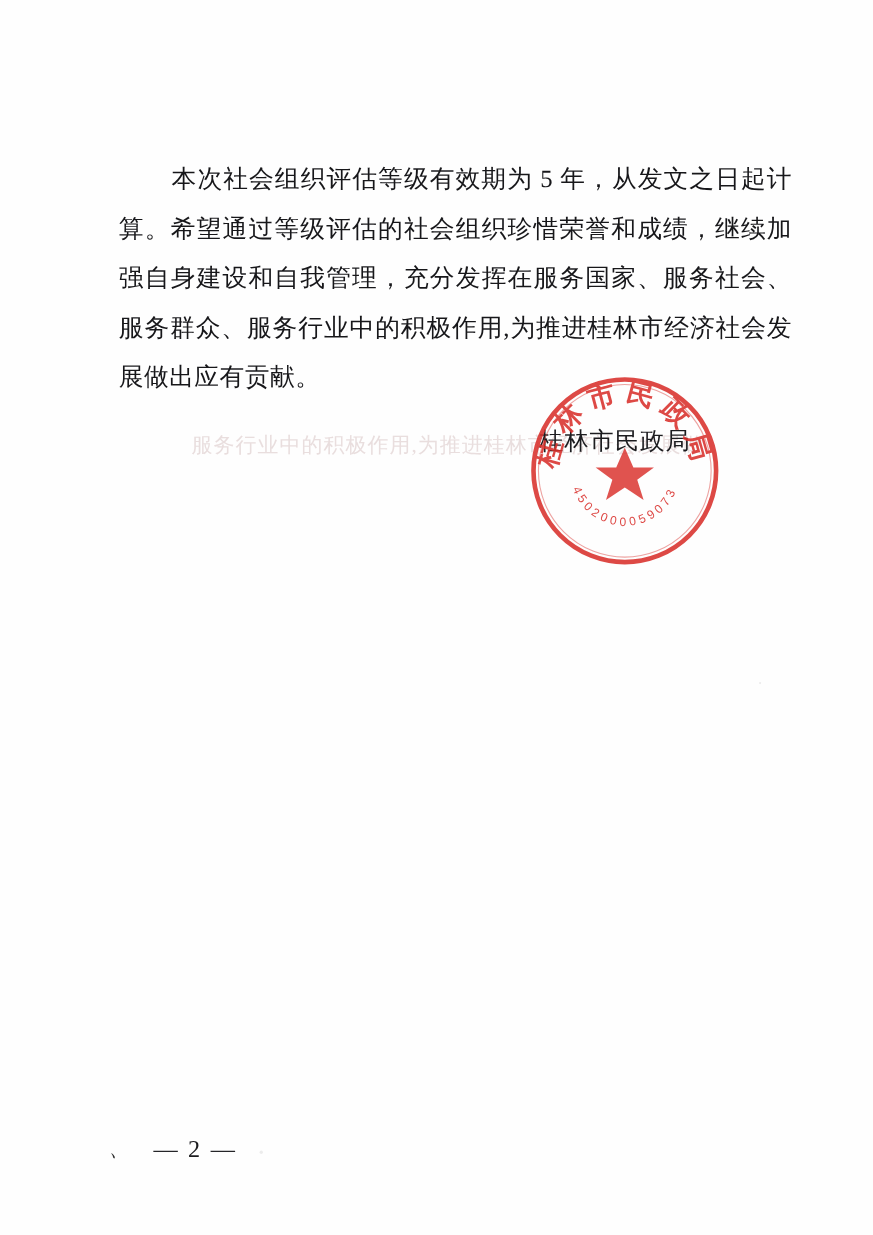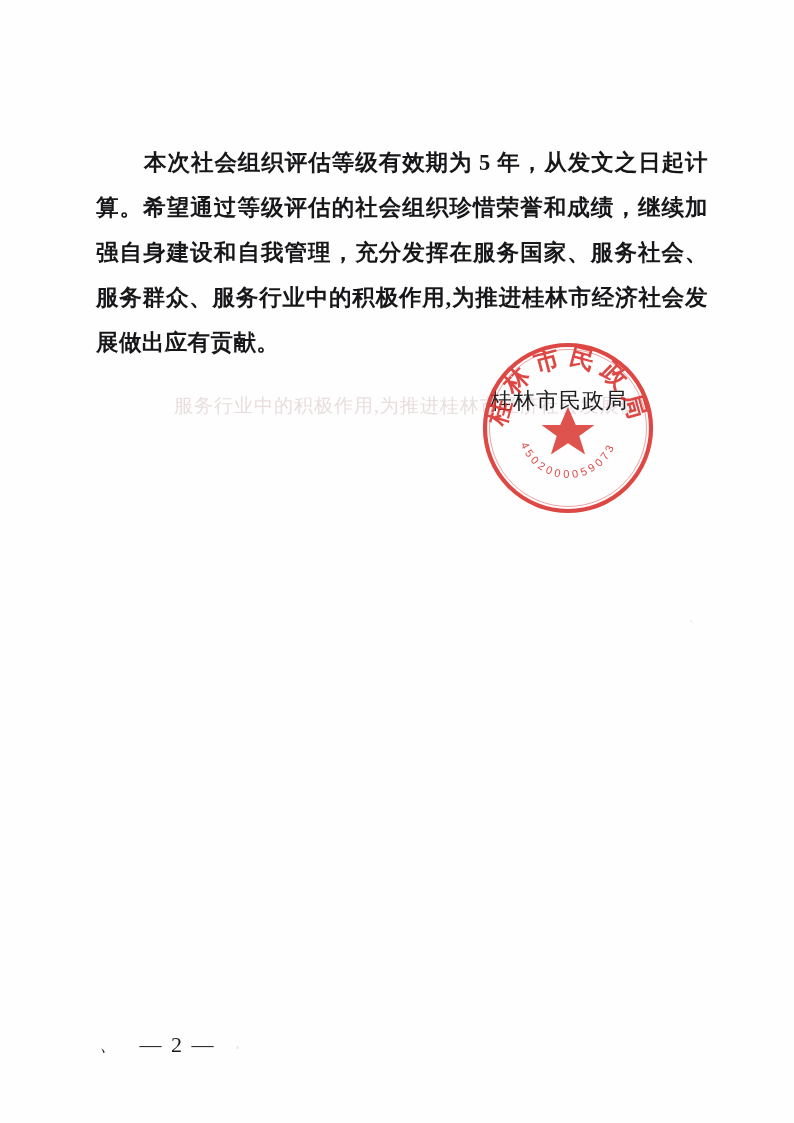--- a/index.html
+++ b/index.html
@@ -18,24 +18,23 @@
 
   .page {
     position: absolute;
     inset: 0;
     background: #fefefe;
   }
 
   
   .doc-body {
     position: absolute;
-    left: 96px;
+    left: 108px;
     top: 140px;
     width: 612px;
-    font-weight: bold;
   }
   .para {
     margin: 0;
     font-size: 22.5px;
     line-height: 45px;
     letter-spacing: 0.4px;
     text-align: justify;
     text-justify: inter-ideograph;
     text-indent: 48px;
     color: #17171a;

